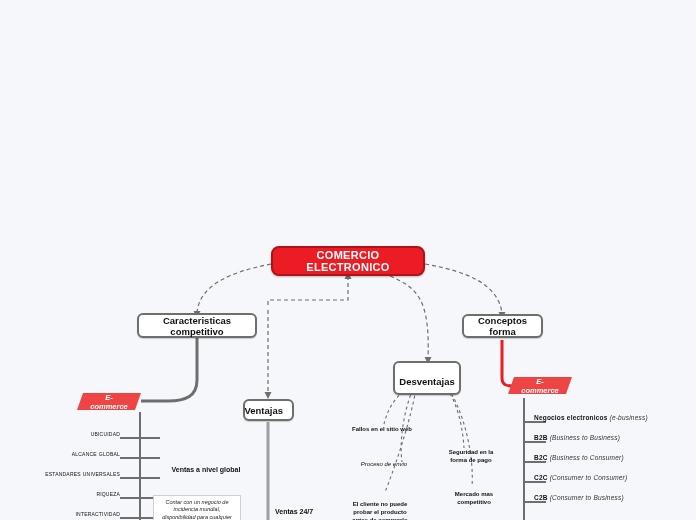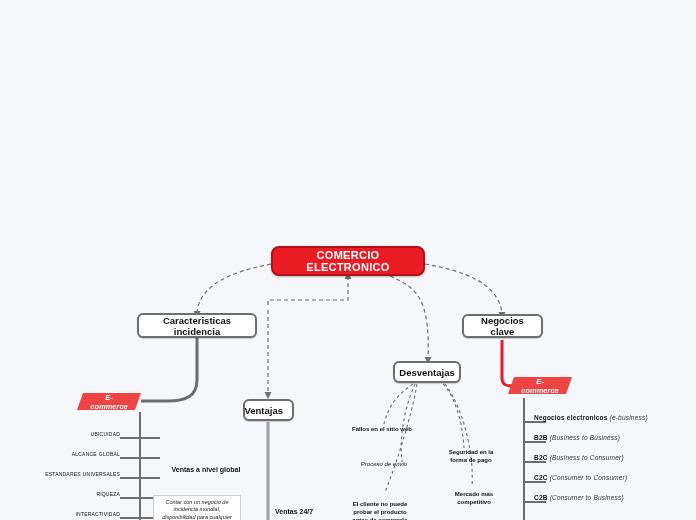--- a/index.html
+++ b/index.html
@@ -158,28 +158,28 @@
     <path d="M417 384 C 410 425, 392 475, 385 492" fill="none" stroke="#6e6e6e" stroke-width="1.1" stroke-dasharray="3 3"></path>
     <path d="M443 384 C 458 400, 463 430, 464 448" fill="none" stroke="#6e6e6e" stroke-width="1.1" stroke-dasharray="3 3"></path>
     <path d="M445 384 C 466 412, 474 460, 472 486" fill="none" stroke="#6e6e6e" stroke-width="1.1" stroke-dasharray="3 3"></path>
   </svg>
 
   <div class="node root" style="left:271px; top:246px; width:154px; height:30px;">
     <span>COMERCIO ELECTRONICO</span>
   </div>
 
   <div class="node branch" style="left:137px; top:313px; width:120px; height:25px;">
-    <span>Caracteristicas incidencia</span>
+    <span>Caracteristicas competitivo</span>
   </div>
 
   <div class="node branch" style="left:462px; top:314px; width:81px; height:24px;">
-    <span>Negocios clave</span>
-  </div>
-
-  <div class="node branch" style="left:393px; top:361px; width:68px; height:22px;">
+    <span>Conceptos forma</span>
+  </div>
+
+  <div class="node branch" style="left:393px; top:361px; width:68px; height:34px;align-items:flex-end;">
     <span>Desventajas</span>
   </div>
 
   <div class="node branch" style="left:243px; top:399px; width:51px; height:22px;justify-content:flex-end;">
     <span>Ventajas</span>
   </div>
 
   <div class="node tag" style="left:77px; top:393px; width:64px; height:17px;">
     <span>E-commerce</span>
   </div>

